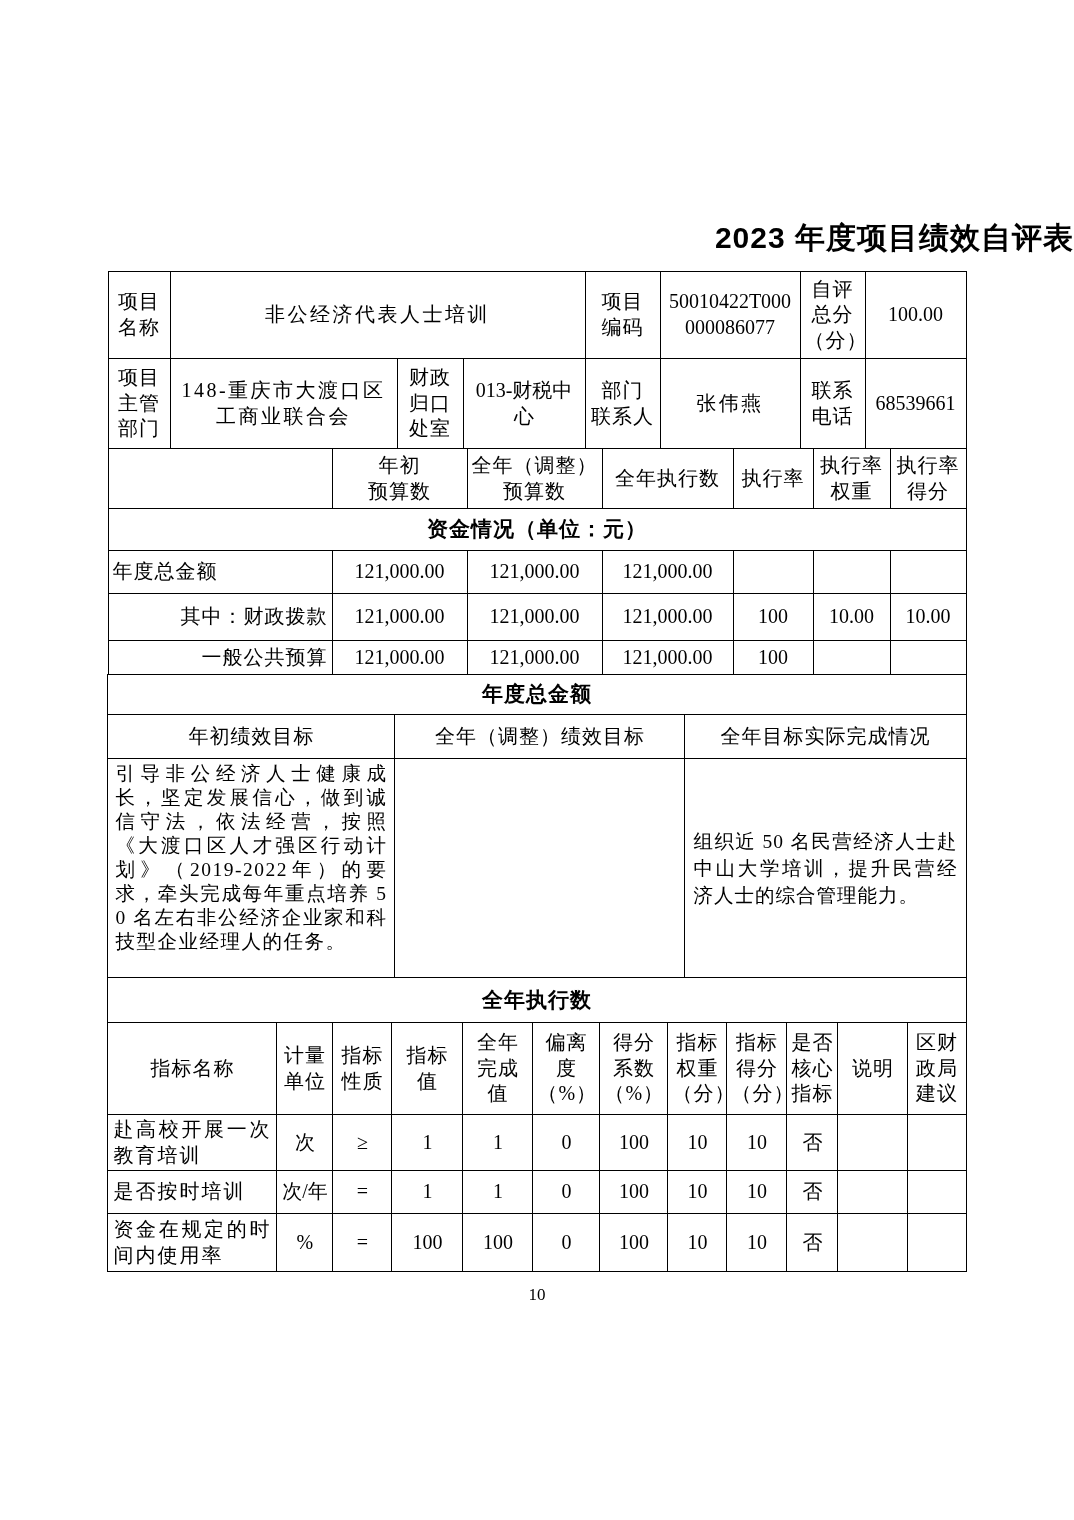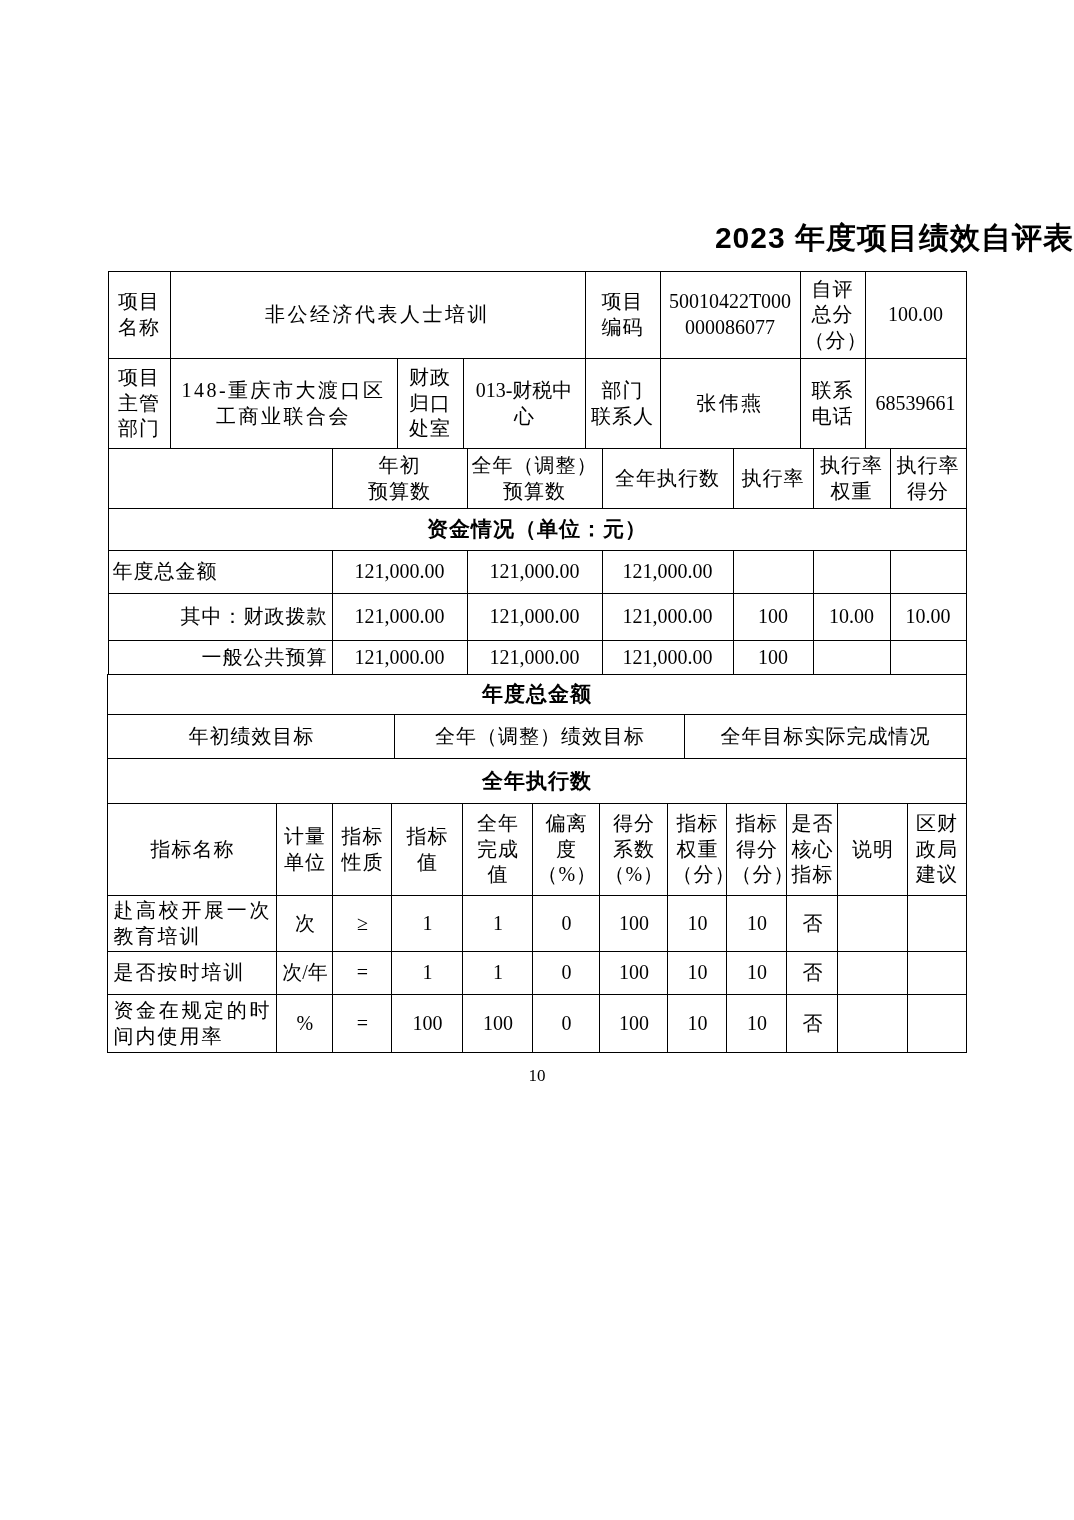--- a/index.html
+++ b/index.html
@@ -173,20 +173,25 @@
         <col style="width:281px">
     </colgroup>
     <tbody>
         <tr style="height:40px">
       <td colspan="3" class="section-bar">年度总金额</td>
     </tr>
     <tr style="height:44px">
       <td class="lab">年初绩效目标</td>
       <td class="lab">全年（调整）绩效目标</td>
       <td class="lab">全年目标实际完成情况</td>
+    </tr>
+    <tr style="height:219px">
+      <td class="goal-cell">引导非公经济人士健康成长，坚定发展信心，做到诚信守法，依法经营，按照《大渡口区人才强区行动计划》（2019-2022年）的要求，牵头完成每年重点培养 50 名左右非公经济企业家和科技型企业经理人的任务。</td>
+      <td></td>
+      <td class="done-cell">组织近 50 名民营经济人士赴中山大学培训，提升民营经济人士的综合管理能力。</td>
     </tr>
   </tbody>
     </table>
 
   <table class="doc-table">
     <colgroup>
       <col style="width:169px">
         <col style="width:56px">
         <col style="width:59px">
         <col style="width:71px">

